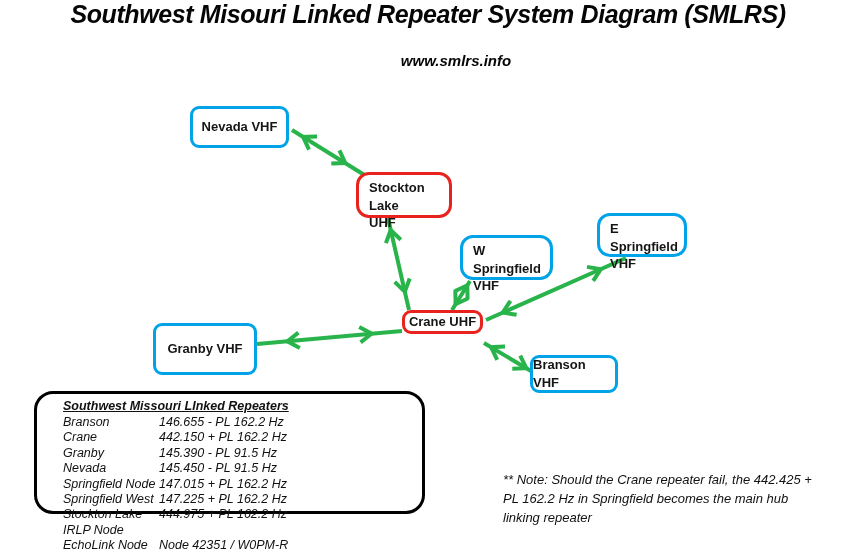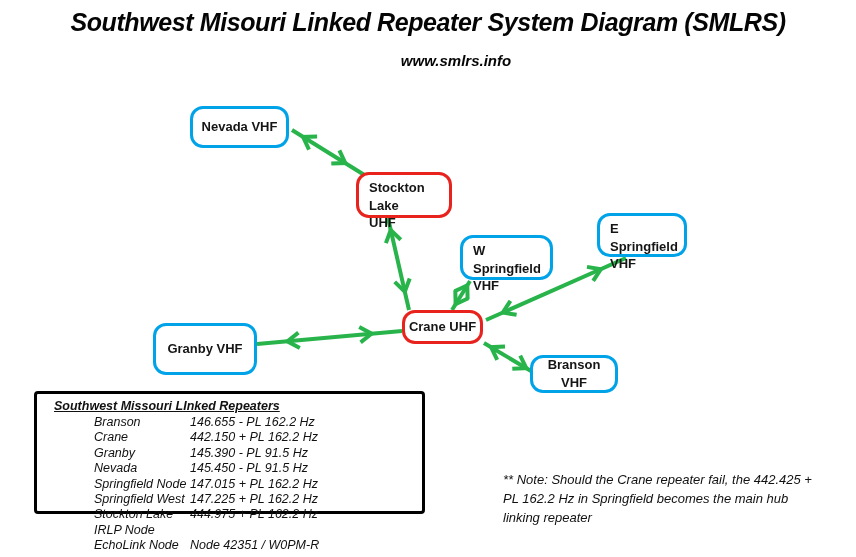--- a/index.html
+++ b/index.html
@@ -6,55 +6,55 @@
     --blue:#00a3e8;
     --red:#e8221c;
     --green:#28b44b;
   }
   html,body{margin:0;padding:0;}
   body{
     width:856px;height:557px;position:relative;background:#ffffff;
     font-family:"Liberation Sans",sans-serif;color:#000;overflow:hidden;
   }
   .page-title{
-    position:absolute;left:0;top:8px;width:856px;text-align:center;
+    position:absolute;left:0;top:0;width:856px;text-align:center;
     font-size:25px;font-weight:bold;font-style:italic;letter-spacing:-0.4px;
     color:#050505;
   }
   .page-subtitle{
     position:absolute;left:0;top:52px;width:856px;text-align:center;
     font-size:15px;font-weight:bold;font-style:italic;color:#050505;padding-left:28px;
   }
   #edge-layer{position:absolute;left:0;top:0;width:856px;height:557px;}
   .node{
     position:absolute;box-sizing:border-box;background:#ffffff;
     border:3.5px solid var(--blue);border-radius:13px;
     font-size:13px;font-weight:bold;color:#151515;
     white-space:pre-line;line-height:1.35;
   }
   .node.uhf{border-color:var(--red);}
-  .node.center{display:flex;align-items:center;justify-content:center;text-align:center;}
+  .node.center{display:flex;align-items:center;justify-content:center;text-align:left;border-radius:9px;}
   .node.lefttext{padding:4px 4px 0 10px;}
   #node-nevada  {left:190px;top:106px;width:99px; height:42px;}
   #node-stockton{left:356px;top:172px;width:96px; height:46px;}
   #node-wspring {left:460px;top:235px;width:93px; height:45px;}
   #node-espring {left:597px;top:213px;width:90px; height:44px;}
-  #node-crane   {left:402px;top:310px;width:81px; height:34px;}
+  #node-crane   {left:402px;top:310px;width:81px; height:24px;}
   #node-granby  {left:153px;top:323px;width:104px;height:52px;}
   #node-branson {left:530px;top:355px;width:88px; height:38px;}
   .legend{
     position:absolute;left:34px;top:391px;width:391px;height:123px;
-    box-sizing:border-box;border:3px solid #000;border-radius:4px;
-    background:#fff;padding:5px 6px 4px 17px;
+    box-sizing:border-box;border:3px solid #000;border-radius:19px;
+    background:#fff;padding:5px 6px 4px 26px;
   }
   .legend-title{
     font-size:12.5px;font-weight:bold;font-style:italic;
     text-decoration:underline;margin-bottom:2px;color:#111;
   }
-  .legend-row{display:flex;font-size:12.5px;font-style:italic;line-height:15.4px;color:#111;white-space:nowrap;margin-left:40px;}
+  .legend-row{display:flex;font-size:12.5px;font-style:italic;line-height:15.4px;color:#111;white-space:nowrap;}
   .legend-name{width:96px;flex-shrink:0;}
   .legend-value{flex:1;}
   .note-text{
     position:absolute;left:503px;top:470px;width:330px;
     font-size:13px;font-style:italic;line-height:19px;color:#111;
     white-space:pre-line;
   }
 </style>
 </head>
 <body>

